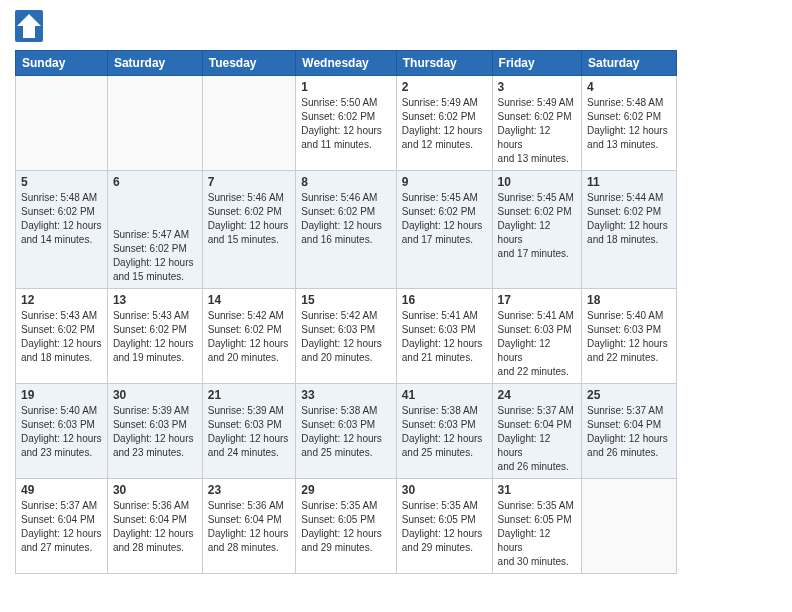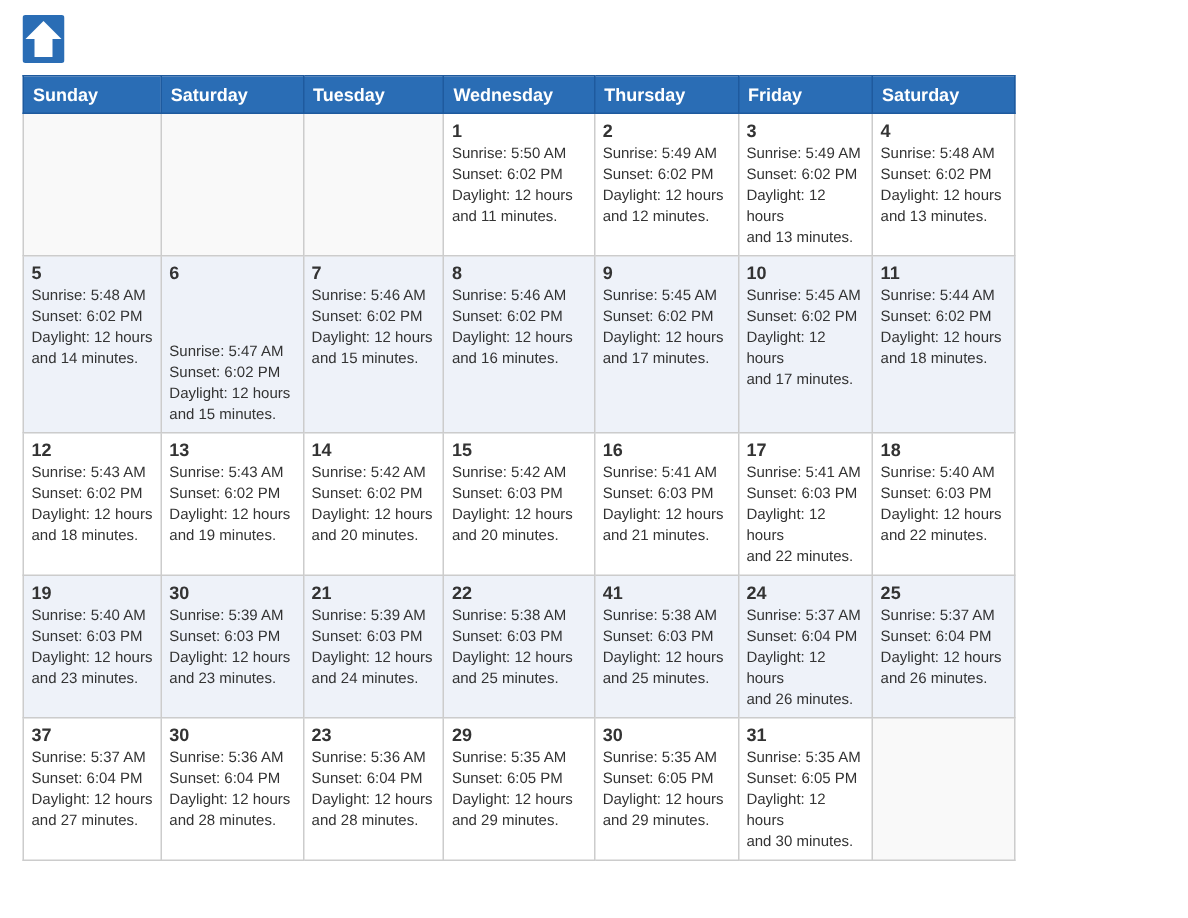--- a/index.html
+++ b/index.html
@@ -269,21 +269,21 @@
 and 23 minutes.</div>
           </td>
           <td>
             <span class="day-num">21</span>
             <div class="day-info" style="white-space: pre-line;">Sunrise: 5:39 AM
 Sunset: 6:03 PM
 Daylight: 12 hours
 and 24 minutes.</div>
           </td>
           <td>
-            <span class="day-num">22</span>
+            <span class="day-num">33</span>
             <div class="day-info" style="white-space: pre-line;">Sunrise: 5:38 AM
 Sunset: 6:03 PM
 Daylight: 12 hours
 and 25 minutes.</div>
           </td>
           <td>
             <span class="day-num">41</span>
             <div class="day-info" style="white-space: pre-line;">Sunrise: 5:38 AM
 Sunset: 6:03 PM
 Daylight: 12 hours
@@ -299,21 +299,21 @@
           <td>
             <span class="day-num">25</span>
             <div class="day-info" style="white-space: pre-line;">Sunrise: 5:37 AM
 Sunset: 6:04 PM
 Daylight: 12 hours
 and 26 minutes.</div>
           </td>
         </tr>
         <tr>
           <td>
-            <span class="day-num">37</span>
+            <span class="day-num">49</span>
             <div class="day-info" style="white-space: pre-line;">Sunrise: 5:37 AM
 Sunset: 6:04 PM
 Daylight: 12 hours
 and 27 minutes.</div>
           </td>
           <td>
             <span class="day-num">30</span>
             <div class="day-info" style="white-space: pre-line;">Sunrise: 5:36 AM
 Sunset: 6:04 PM
 Daylight: 12 hours

